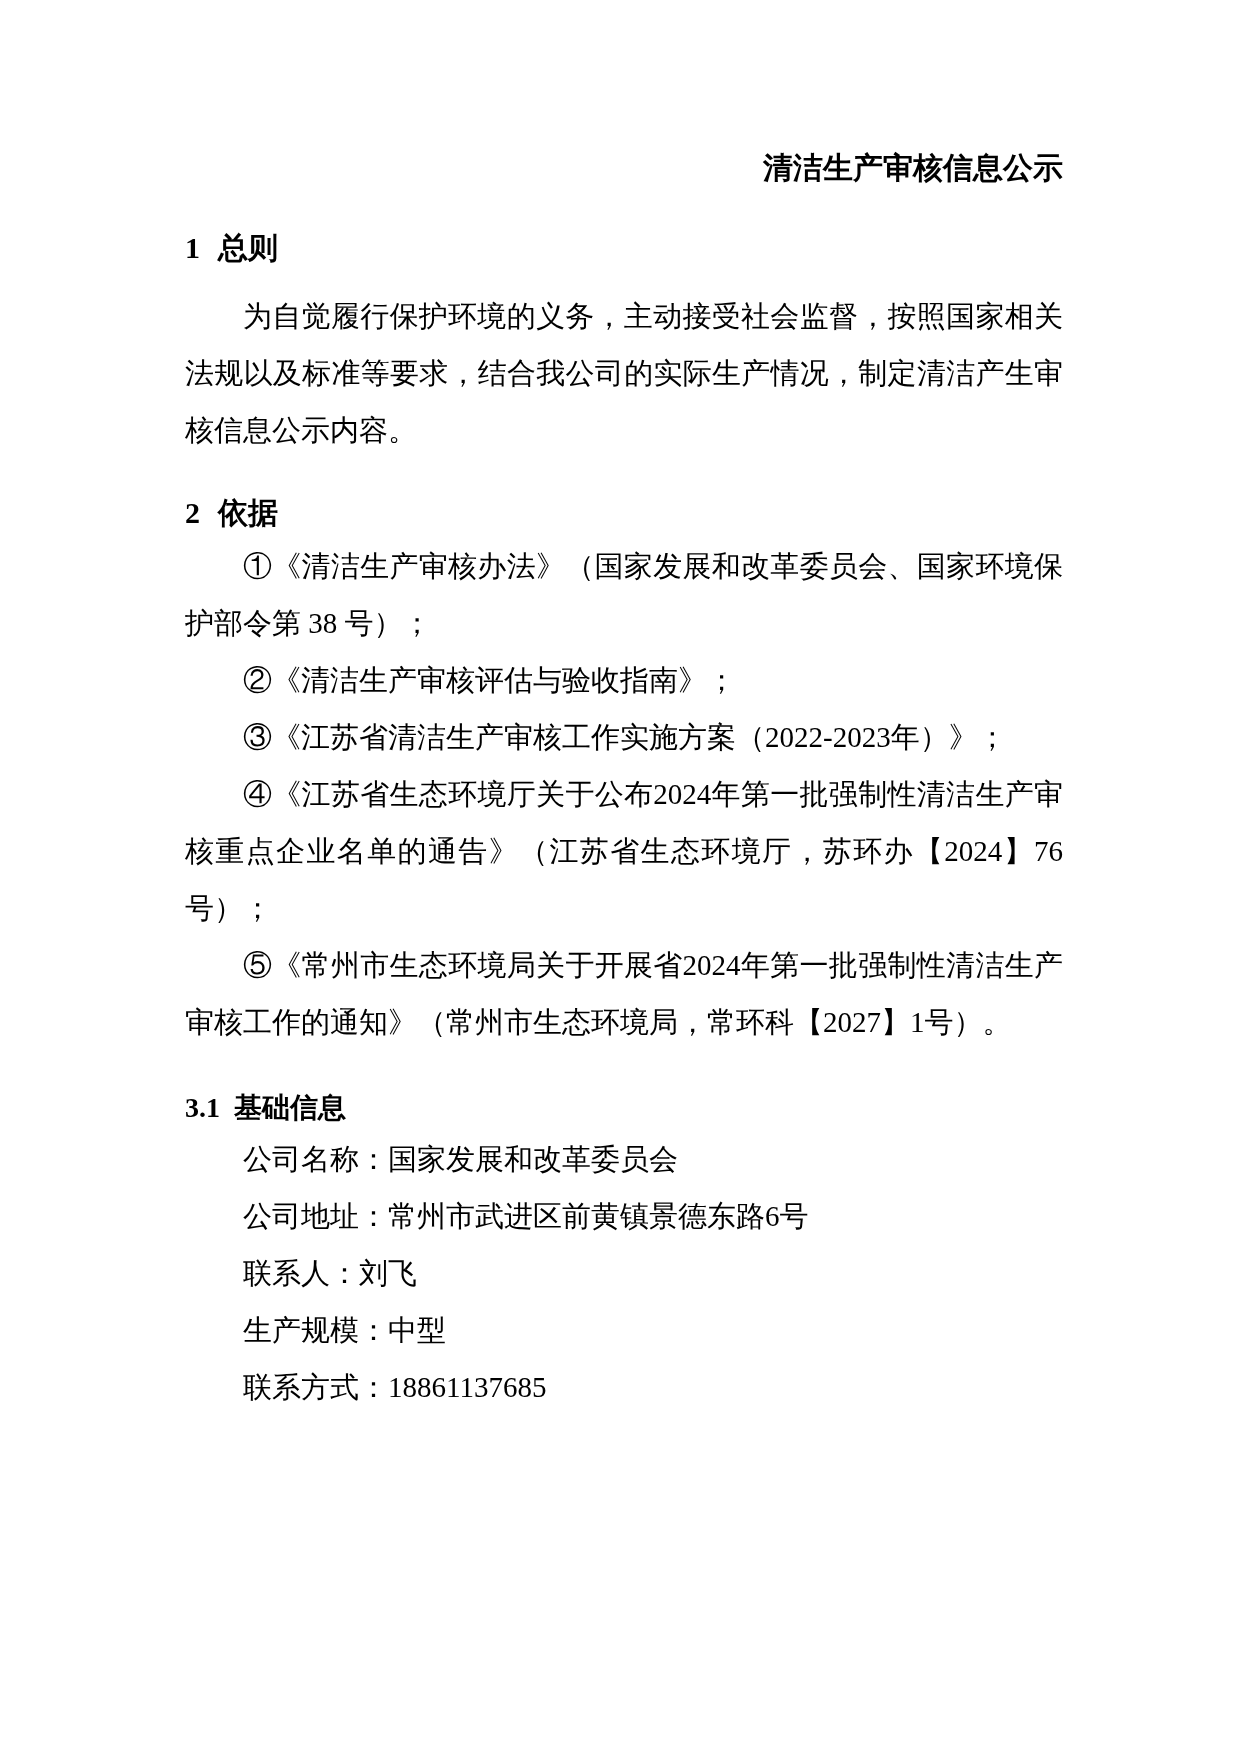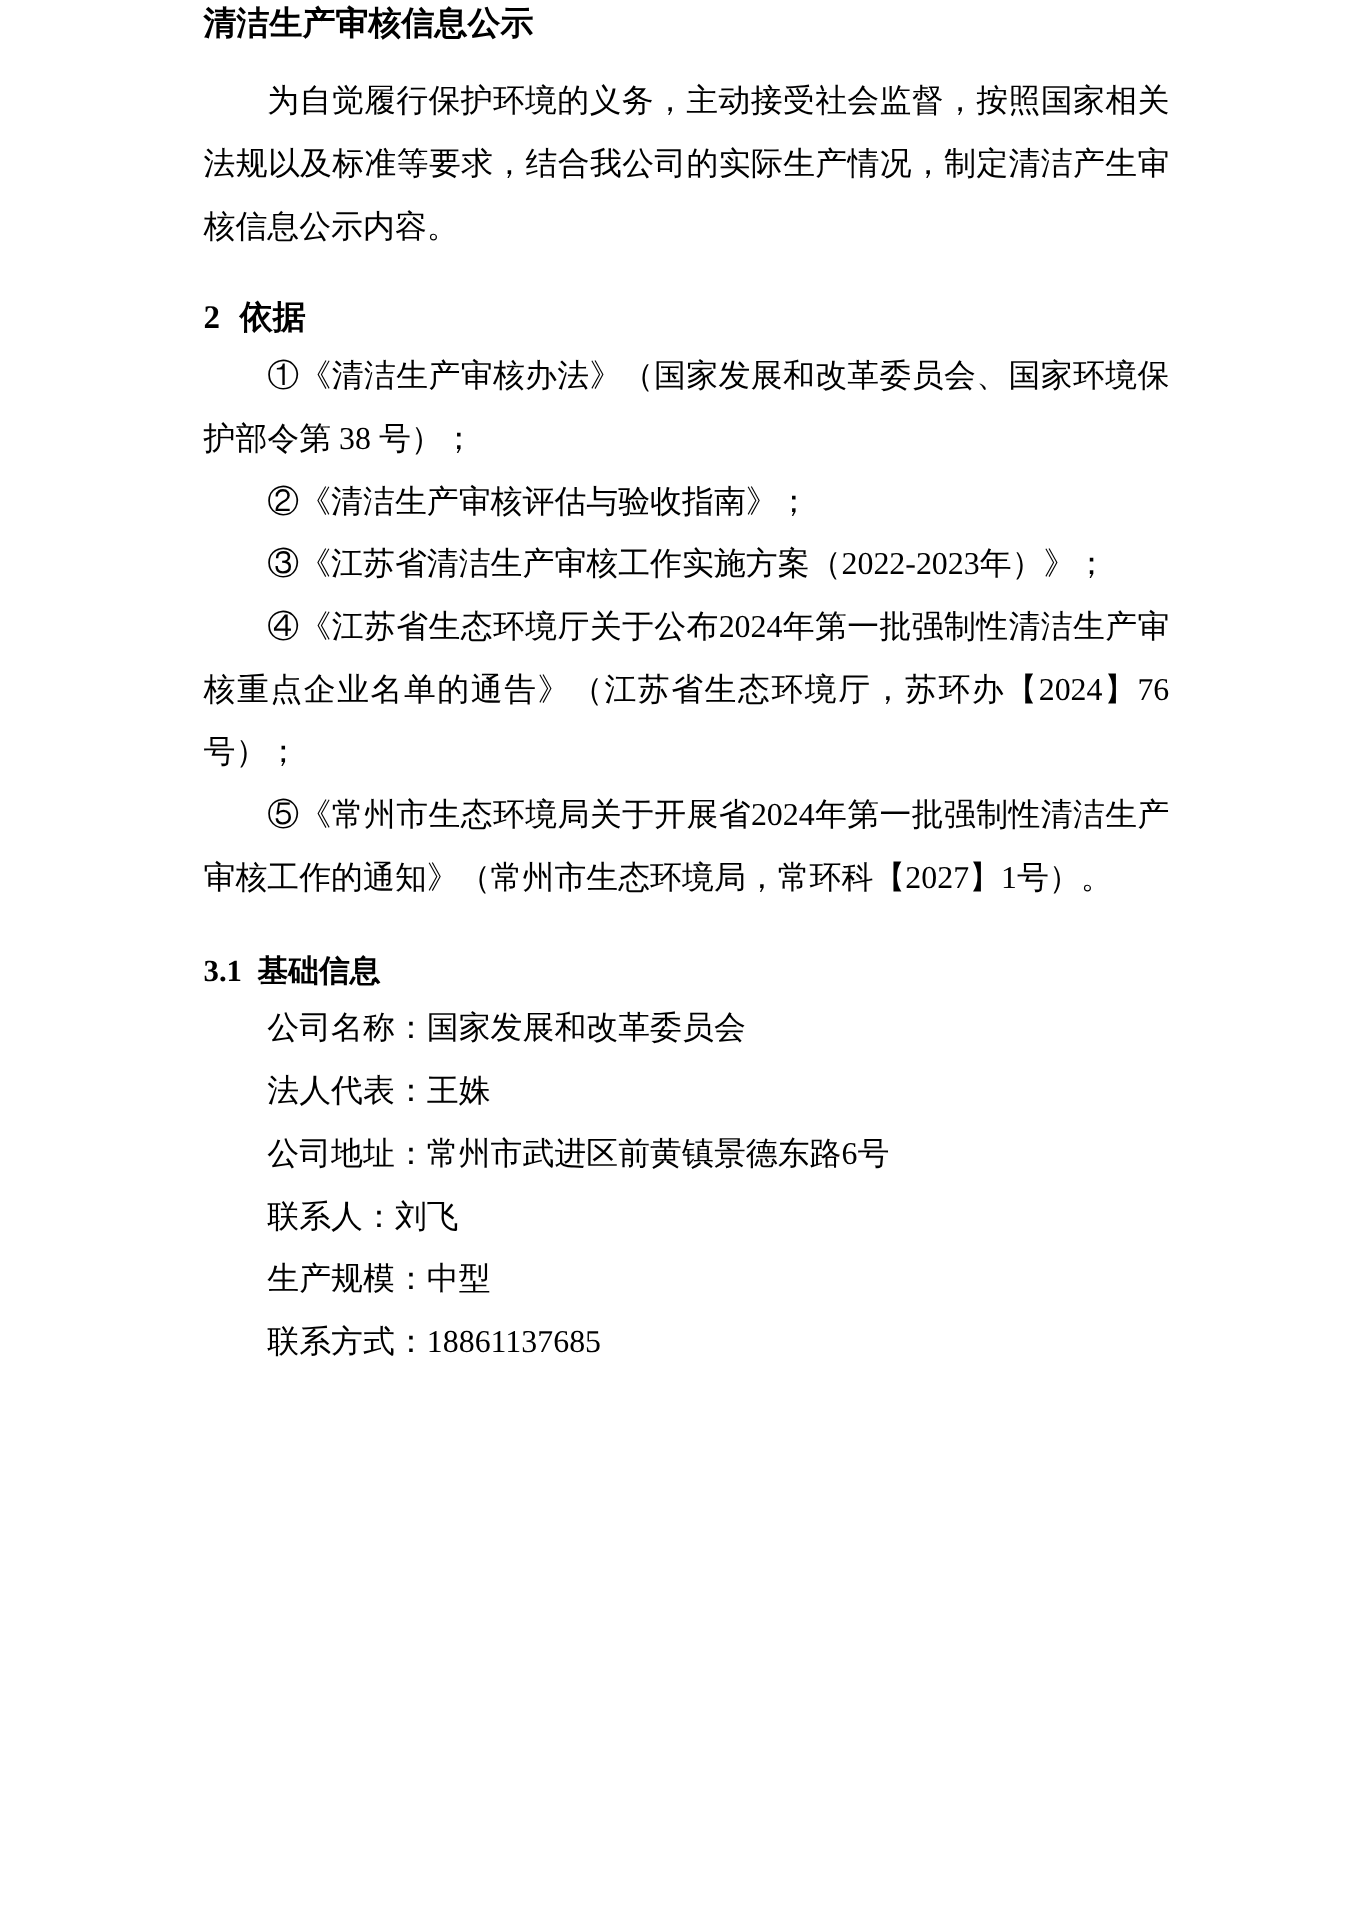--- a/index.html
+++ b/index.html
@@ -12,24 +12,25 @@
     font-family:"Liberation Serif","DejaVu Serif",serif;
     overflow:hidden;
   }
   .content{
     position:absolute;
     left:185px;
     top:0;
     width:878px;
   }
   .doc-title{
+    margin-top:146px;
     font-size:30px;
     font-weight:700;
     line-height:44px;
-    text-align:left;
+    text-align:right;
   }
   .h1{
     font-size:30px;
     font-weight:700;
     line-height:40px;
   }
   .h1 .h-no{margin-right:18px;}
   .h2{
     font-size:28px;
     font-weight:700;
@@ -59,20 +60,23 @@
   }
 </style>
 </head>
 <body>
 
 <div class="page">
   <div class="content">
 
     <div class="doc-title">清洁生产审核信息公示</div>
 
+    <div class="h1 mt-s1">
+      <span class="h-no">1</span><span>总则</span>
+    </div>
 
     <p class="para mt-p1">为自觉履行保护环境的义务，主动接受社会监督，按照国家相关法规以及标准等要求，结合我公司的实际生产情况，制定清洁产生审核信息公示内容。</p>
 
     <div class="h1 mt-s2">
       <span class="h-no">2</span><span>依据</span>
     </div>
 
     <div class="items">
       <p class="para">①《清洁生产审核办法》（国家发展和改革委员会、国家环境保护部令第 38 号）；</p>
       <p class="para">②《清洁生产审核评估与验收指南》；</p>
@@ -81,21 +85,20 @@
       <p class="para">⑤《常州市生态环境局关于开展省2024年第一批强制性清洁生产审核工作的通知》（常州市生态环境局，常环科【2027】1号）。</p>
     </div>
 
 
     <div class="h2">
       <span class="h-no">3.1</span><span>基础信息</span>
     </div>
 
     <div class="info">
       <p class="info-line"><span>公司名称：</span><span>国家发展和改革委员会</span></p>
-      <p class="info-line"><span>法人代表：</span><span>王姝</span></p>
       <p class="info-line"><span>公司地址：</span><span>常州市武进区前黄镇景德东路6号</span></p>
       <p class="info-line"><span>联系人：</span><span>刘飞</span></p>
       <p class="info-line"><span>生产规模：</span><span>中型</span></p>
       <p class="info-line"><span>联系方式：</span><span>18861137685</span></p>
     </div>
 
   </div>
 </div>
 
 </body></html>

